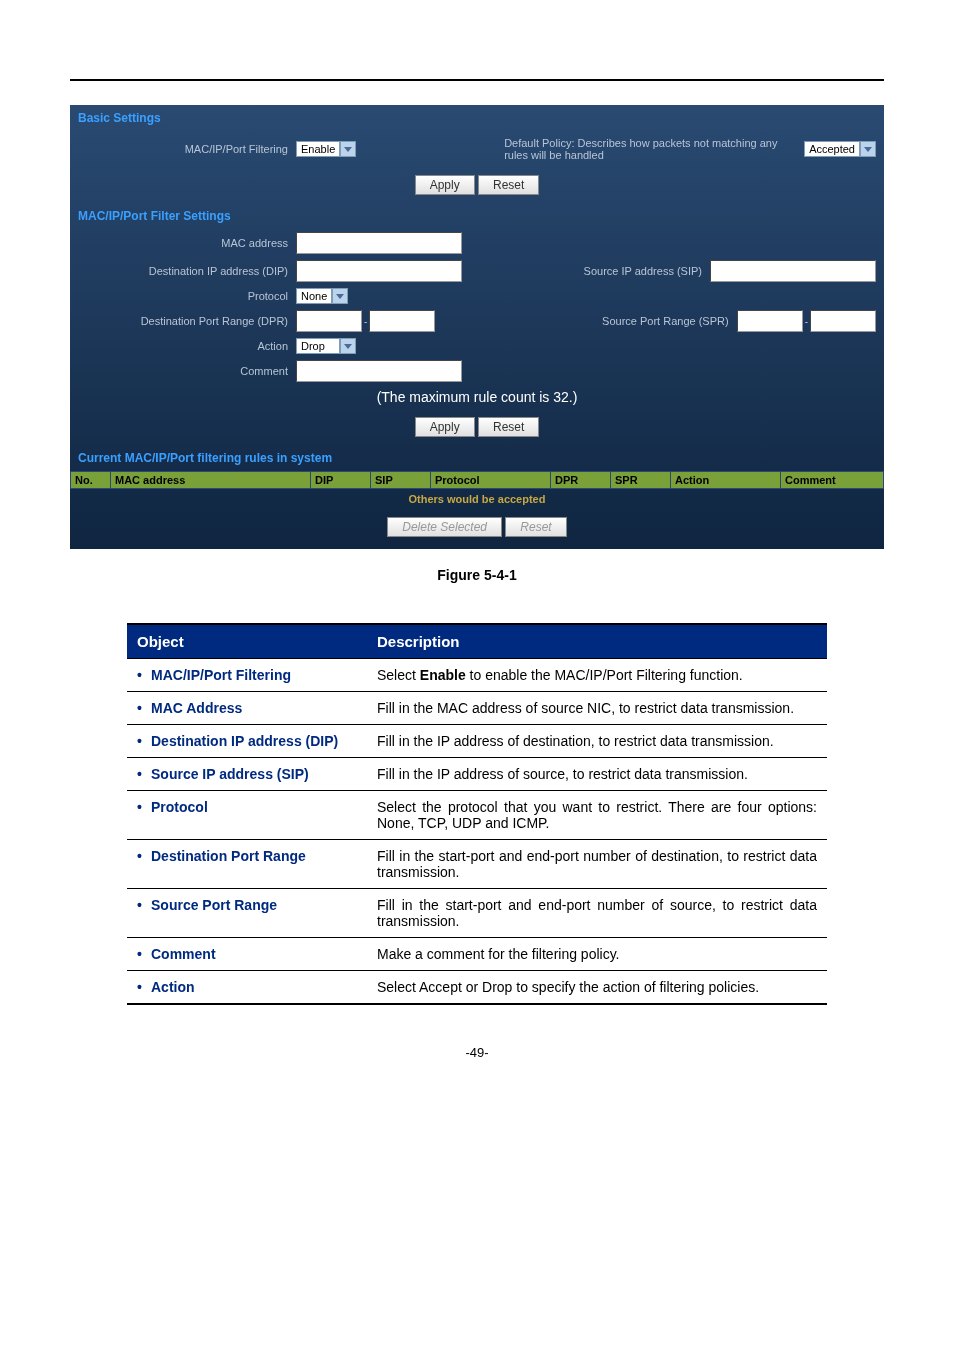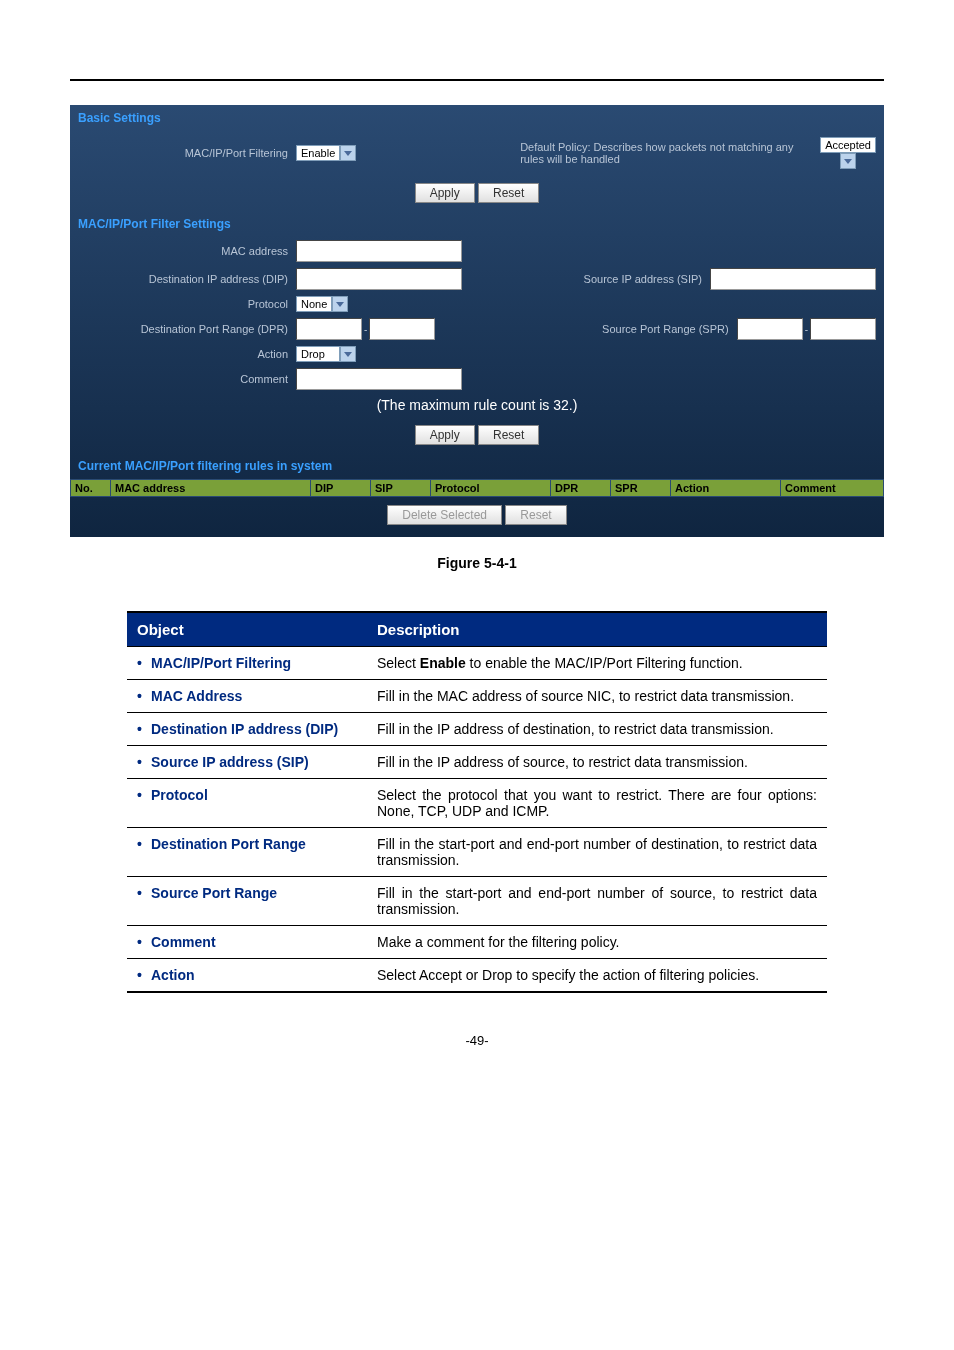--- a/index.html
+++ b/index.html
@@ -5,21 +5,21 @@
   body { margin: 0; font-family: Arial, sans-serif; background: #fff; color: #000; }
   .page { width: 954px; margin: 0 auto; padding: 79px 70px; box-sizing: border-box; }
   hr.topline { border: none; border-top: 2px solid #000; margin: 0 0 24px 0; }
   .panel { background: #1e3a5f; background: linear-gradient(#2a4a72, #0f2540); color: #fff; font-size: 12px; }
   .panel .section-title { color: #3aa0ff; font-weight: bold; padding: 6px 8px; font-size: 12px; }
   .panel .row { display: flex; align-items: center; padding: 3px 8px; }
   .panel .lblcol { width: 210px; text-align: right; padding-right: 8px; color: #b8c5d6; font-size: 11px; }
   .panel .sel { background: #fff; color: #000; border: 1px solid #7f9db9; font-size: 11px; }
   .panel .txtin { background: #fff; border: 1px inset #999; height: 18px; }
   .btn { background: linear-gradient(#fff,#e0e0e0); border: 1px solid #888; padding: 2px 14px; font-size: 12px; color: #333; }
-  .btn.dis { color: #999; }
+  .btn.dis { color: #999; font-style: italic; }
   .centerbtns { text-align: center; padding: 8px 0; }
   .note { text-align: center; color: #fff; font-size: 14px; font-weight: normal; padding: 4px 0; }
   .rules-head { display: flex; background: #7aa039; color: #000; font-size: 11px; font-weight: bold; border: 1px solid #2a4a72; }
   .rules-head > div { border-right: 1px solid #2a4a72; padding: 2px 4px; text-align: left; box-sizing: border-box; }
   .others { text-align: center; color: #c8a842; font-size: 11px; font-weight: bold; padding: 4px 0; }
   .figcap { text-align: center; font-weight: bold; font-size: 14px; margin: 18px 0 40px; }
   .intro { font-size: 15px; margin: 0 0 16px 8px; }
   table.fields { border-collapse: collapse; width: 700px; margin: 0 auto 25px auto; border-top: 2px solid #000; border-bottom: 2px solid #000; }
   table.fields th { background: #002a80; color: #fff; text-align: left; padding: 8px 10px; font-size: 15px; }
   table.fields td { border-top: 1px solid #000; padding: 8px 10px; font-size: 14px; vertical-align: top; }
@@ -41,21 +41,21 @@
     <div class="section-title">Basic Settings</div>
 
     <div class="row" style="padding:6px 8px;">
       <div class="lblcol">MAC/IP/Port Filtering</div>
       <div style="display:flex;align-items:center;">
         <span class="sel" style="padding:1px 4px;">Enable</span>
           <span class="chev"></span>
       </div>
       <div style="flex:1"></div>
       <div style="width:300px; color:#b8c5d6; font-size:11px;">Default Policy: Describes how packets not matching any rules will be handled</div>
-      <div style="display:flex;align-items:center;flex-direction:column;">
+      <div style="display:flex;">
         <span class="sel" style="padding:1px 4px;">Accepted</span>
           <span class="chev"></span>
       </div>
     </div>
 
     <div class="centerbtns">
       <button class="btn">Apply</button>
       <button class="btn">Reset</button>
     </div>
 
@@ -121,20 +121,21 @@
       <div style="width:200px">MAC address</div>
       <div style="width:60px">DIP</div>
       <div style="width:60px">SIP</div>
       <div style="width:120px">Protocol</div>
       <div style="width:60px">DPR</div>
       <div style="width:60px">SPR</div>
       <div style="width:110px">Action</div>
       <div style="flex:1;border-right:none">Comment</div>
     </div>
 
+    <div class="others">Others would be accepted</div>
 
     <div class="centerbtns" style="padding-bottom:12px;">
       <button class="btn dis">Delete Selected</button>
       <button class="btn dis">Reset</button>
     </div>
   </div>
 
   <div class="figcap">Figure 5-4-1</div>
 
 

